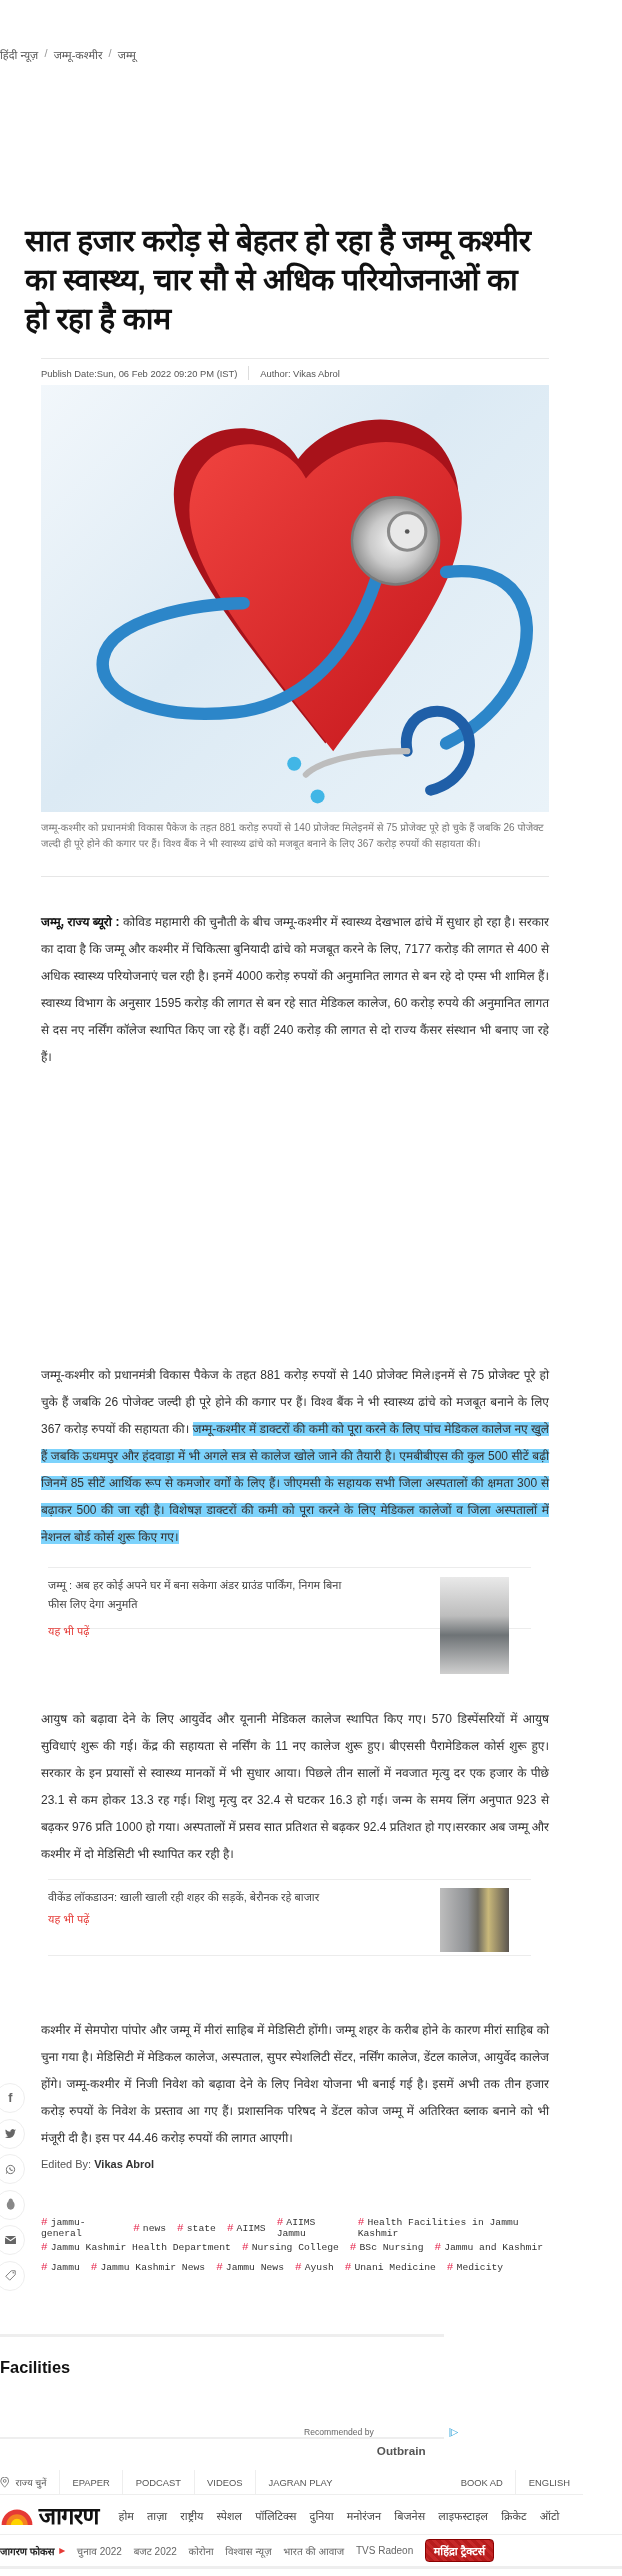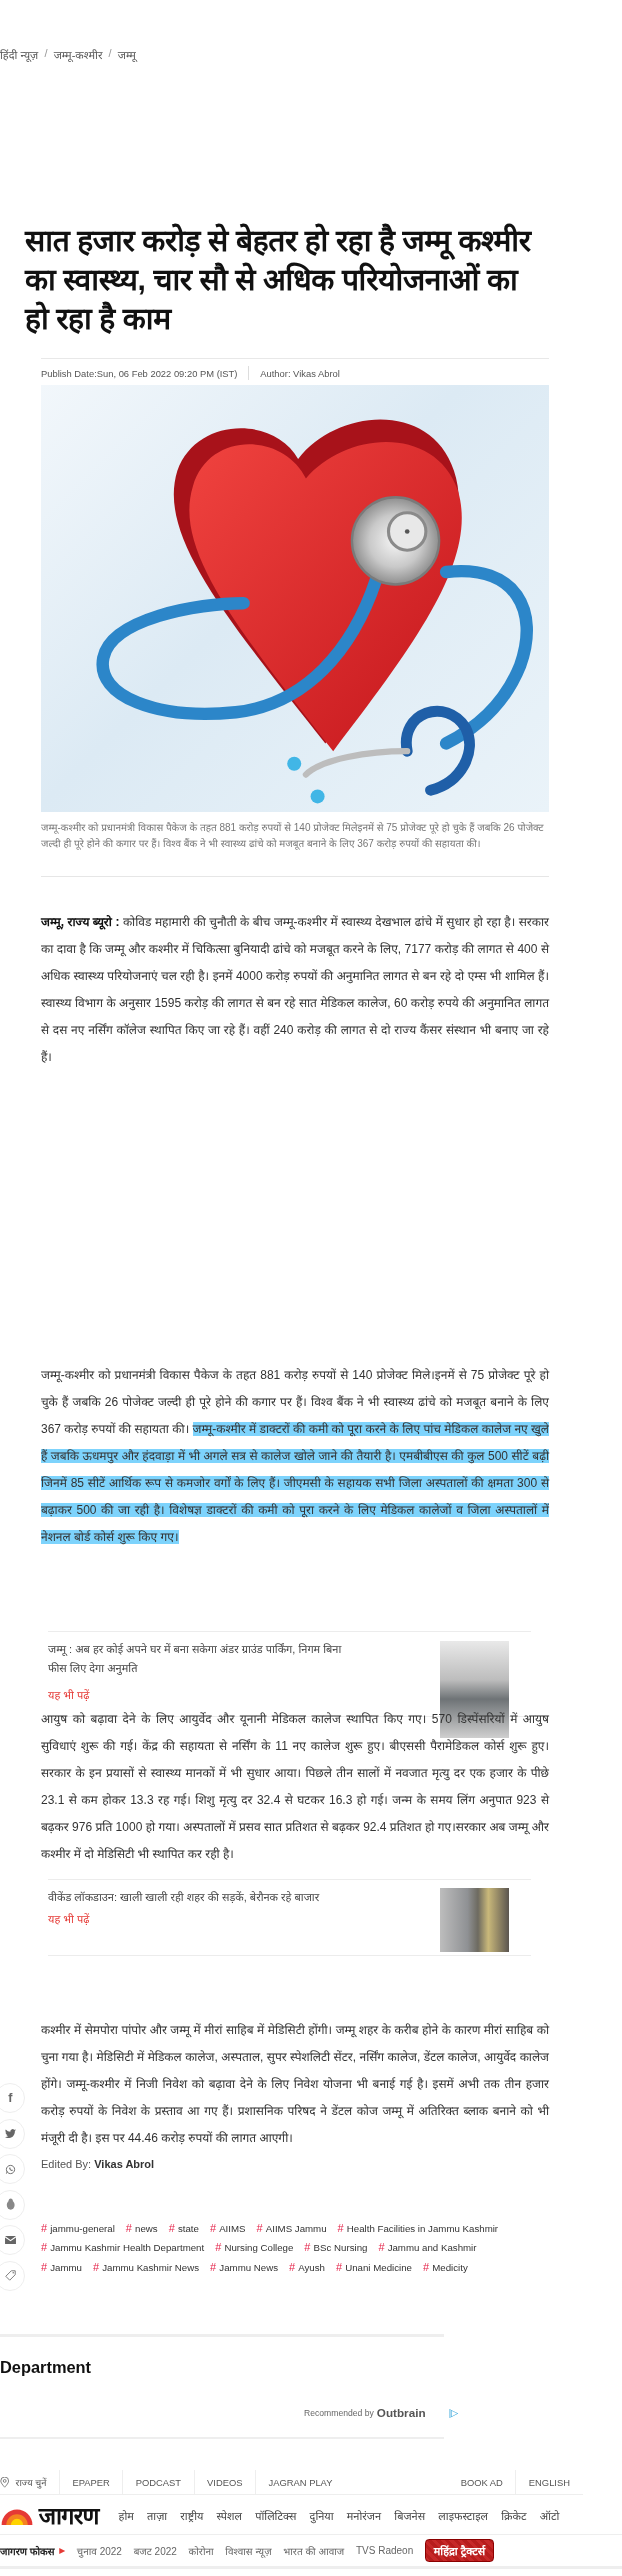--- a/index.html
+++ b/index.html
@@ -31,27 +31,27 @@
   .also .more { position: absolute; left: 0; font-size: 11px; color: #e53935; }
   .also .thumb { position: absolute; right: 22px; width: 69px; height: 97px; }
 
   .share { position: absolute; left: -4.7px; width: 31px; }
   .share .btn { width: 30px; height: 30px; border-radius: 50%; border: 0.8px solid #eee; display: flex; align-items: center; justify-content: center; margin-bottom: 5.5px; color: #777; font-size: 12.5px; background: #fff; }
 
   .edited { position: absolute; left: 41px; top: 2158px; font-size: 11px; color: #555; }
   .edited b { color: #333; }
 
   .tags { position: absolute; left: 41px; top: 2218px; width: 514px; }
-  .tag-row { display: flex; gap: 11px; height: 19.5px; align-items: center; font-size: 9.7px; color: #333; }
+  .tag-row { display: flex; gap: 11px; height: 19.5px; align-items: center; font-size: 9.7px; color: #333; font-family: Liberation Mono, monospace; }
   .tag-row .hash { color: #e5254b; font-size: 11px; margin-right: 3.1px; }
 
   .rule-grey { position: absolute; left: 0; top: 2334px; width: 444px; height: 3.1px; background: #eeeeee; }
   .rec-title { position: absolute; left: 0; top: 2358px; font-size: 16.4px; font-weight: 700; color: #111; }
   .outbrain { position: absolute; left: 304px; top: 2406px; font-size: 8.6px; color: #666; display: flex; align-items: center; gap: 3.1px; }
-  .outbrain .logo { font-size: 11.7px; font-weight: 700; color: #555; }
+  .outbrain .logo { font-size: 11.7px; font-weight: 700; color: #555; margin-top: 38px; }
   .outbrain .play { color: #2ba0d8; font-size: 9.4px; }
   .rule-grey2 { position: absolute; left: 0; top: 2437px; width: 444px; height: 2.3px; background: #eeeeee; }
 
   .topbar { position: absolute; left: 0; top: 2470px; width: 583px; height: 25px; border-bottom: 0.8px solid #eee; display: flex; align-items: center; font-size: 9.4px; color: #555; }
   .topbar .item { padding: 0 12.5px; border-right: 0.8px solid #eee; height: 100%; display: flex; align-items: center; }
   .topbar .right { margin-left: auto; display: flex; height: 100%; }
 
   .mainnav { position: absolute; left: 0; top: 2496px; width: 623px; height: 39px; border-bottom: 0.8px solid #eee; display: flex; align-items: center; }
   .logo { display: flex; align-items: center; gap: 4.7px; margin-right: 20px; }
   .logo-text { font-size: 23.4px; font-weight: 900; color: #111; letter-spacing: -0.8px; }
@@ -121,21 +121,21 @@
 
 <p class="para" style="top:909px;">
   <b>जम्मू, राज्य ब्यूरो :</b>
   <span>कोविड महामारी की चुनौती के बीच जम्मू-कश्मीर में स्वास्थ्य देखभाल ढांचे में सुधार हो रहा है। सरकार का दावा है कि जम्मू और कश्मीर में चिकित्सा बुनियादी ढांचे को मजबूत करने के लिए, 7177 करोड़ की लागत से 400 से अधिक स्वास्थ्य परियोजनाएं चल रही है। इनमें 4000 करोड़ रुपयों की अनुमानित लागत से बन रहे दो एम्स भी शामिल हैं। स्वास्थ्य विभाग के अनुसार 1595 करोड़ की लागत से बन रहे सात मेडिकल कालेज, 60 करोड़ रुपये की अनुमानित लागत से दस नए नर्सिंग कॉलेज स्थापित किए जा रहे हैं। वहीं 240 करोड़ की लागत से दो राज्य कैंसर संस्थान भी बनाए जा रहे हैं।</span>
 </p>
 
 <p class="para" style="top:1362px;">
   <span>जम्मू-कश्मीर को प्रधानमंत्री विकास पैकेज के तहत 881 करोड़ रुपयों से 140 प्रोजेक्ट मिले।इनमें से 75 प्रोजेक्ट पूरे हो चुके हैं जबकि 26 पोजेक्ट जल्दी ही पूरे होने की कगार पर हैं। विश्व बैंक ने भी स्वास्थ्य ढांचे को मजबूत बनाने के लिए 367 करोड़ रुपयों की सहायता की। </span><span class="hl">जम्मू-कश्मीर में डाक्टरों की कमी को पूरा करने के लिए पांच मेडिकल कालेज नए खुले हैं जबकि ऊधमपुर और हंदवाड़ा में भी अगले सत्र से कालेज खोले जाने की तैयारी है। एमबीबीएस की कुल 500 सीटें बढ़ी जिनमें 85 सीटें आर्थिक रूप से कमजोर वर्गों के लिए हैं। जीएमसी के सहायक सभी जिला अस्पतालों की क्षमता 300 से बढ़ाकर 500 की जा रही है। विशेषज्ञ डाक्टरों की कमी को पूरा करने के लिए मेडिकल कालेजों व जिला अस्पतालों में नेशनल बोर्ड कोर्स शुरू किए गए।</span>
 </p>
 
-<div class="also" style="top:1631px; height:86px;">
+<div class="also" style="top:1567px; height:62px;">
   <div class="txt" style="top:7.8px;">जम्मू : अब हर कोई अपने घर में बना सकेगा अंडर ग्राउंड पार्किंग, निगम बिना फीस लिए देगा अनुमति</div>
   <div class="more" style="top:55px;">यह भी पढ़ें</div>
   <div class="thumb" style="top:8.6px; background: linear-gradient(180deg,#e9e9e9 0%,#bdbdbd 40%,#6e7376 60%,#cfcfcf 100%);" aria-label="parking-garage-photo"></div>
 </div>
 
 <p class="para" style="top:1706px;">
   <span>आयुष को बढ़ावा देने के लिए आयुर्वेद और यूनानी मेडिकल कालेज स्थापित किए गए। 570 डिस्पेंसरियों में आयुष सुविधाएं शुरू की गई। केंद्र की सहायता से नर्सिंग के 11 नए कालेज शुरू हुए। बीएससी पैरामेडिकल कोर्स शुरू हुए।सरकार के इन प्रयासों से स्वास्थ्य मानकों में भी सुधार आया। पिछले तीन सालों में नवजात मृत्यु दर एक हजार के पीछे 23.1 से कम होकर 13.3 रह गई। शिशु मृत्यु दर 32.4 से घटकर 16.3 हो गई। जन्म के समय लिंग अनुपात 923 से बढ़कर 976 प्रति 1000 हो गया। अस्पतालों में प्रसव सात प्रतिशत से बढ़कर 92.4 प्रतिशत हो गए।सरकार अब जम्मू और कश्मीर में दो मेडिसिटी भी स्थापित कर रही है।</span>
 </p>
 
 <div class="also" style="top:1879px; height:77px;">
@@ -206,21 +206,21 @@
     <a><span class="hash">#</span><span>Jammu</span></a>
     <a><span class="hash">#</span><span>Jammu Kashmir News</span></a>
     <a><span class="hash">#</span><span>Jammu News</span></a>
     <a><span class="hash">#</span><span>Ayush</span></a>
     <a><span class="hash">#</span><span>Unani Medicine</span></a>
     <a><span class="hash">#</span><span>Medicity</span></a>
   </div>
 </div>
 
 <div class="rule-grey"></div>
-<h2 class="rec-title">Department</h2>
+<h2 class="rec-title">Facilities</h2>
 <div class="outbrain">
   <span>Recommended by</span>
   <span class="logo">Outbrain</span>
   <span class="play">|▷</span>
 </div>
 <div class="rule-grey2"></div>
 
 <div class="topbar">
   <div class="item" style="padding-left:0;">
     <svg width="9.4" height="11" viewBox="0 0 12 14" style="margin-right:6.2px;">

